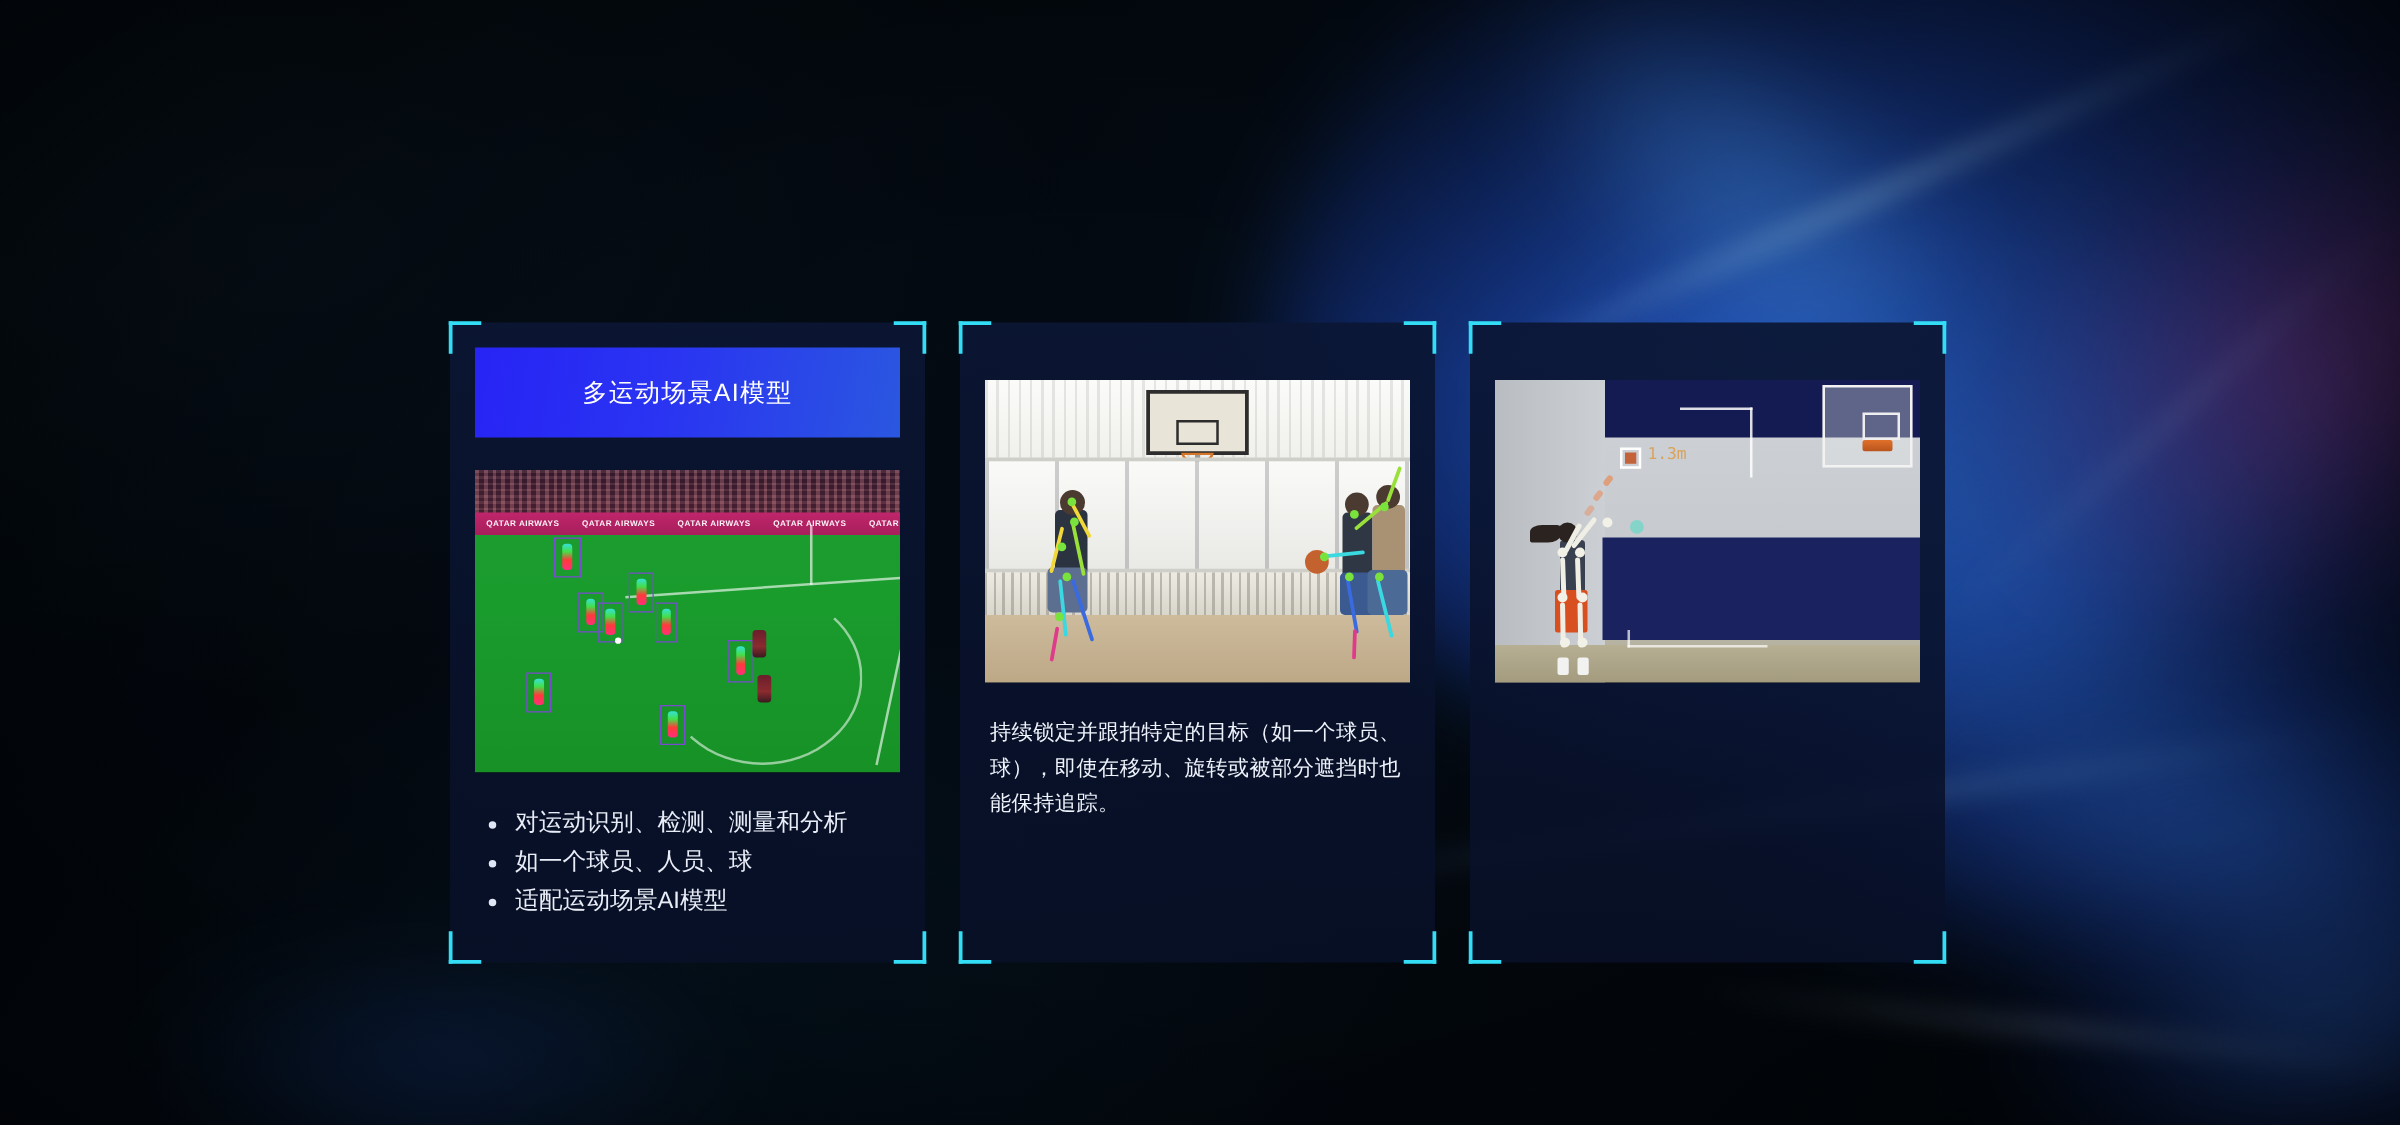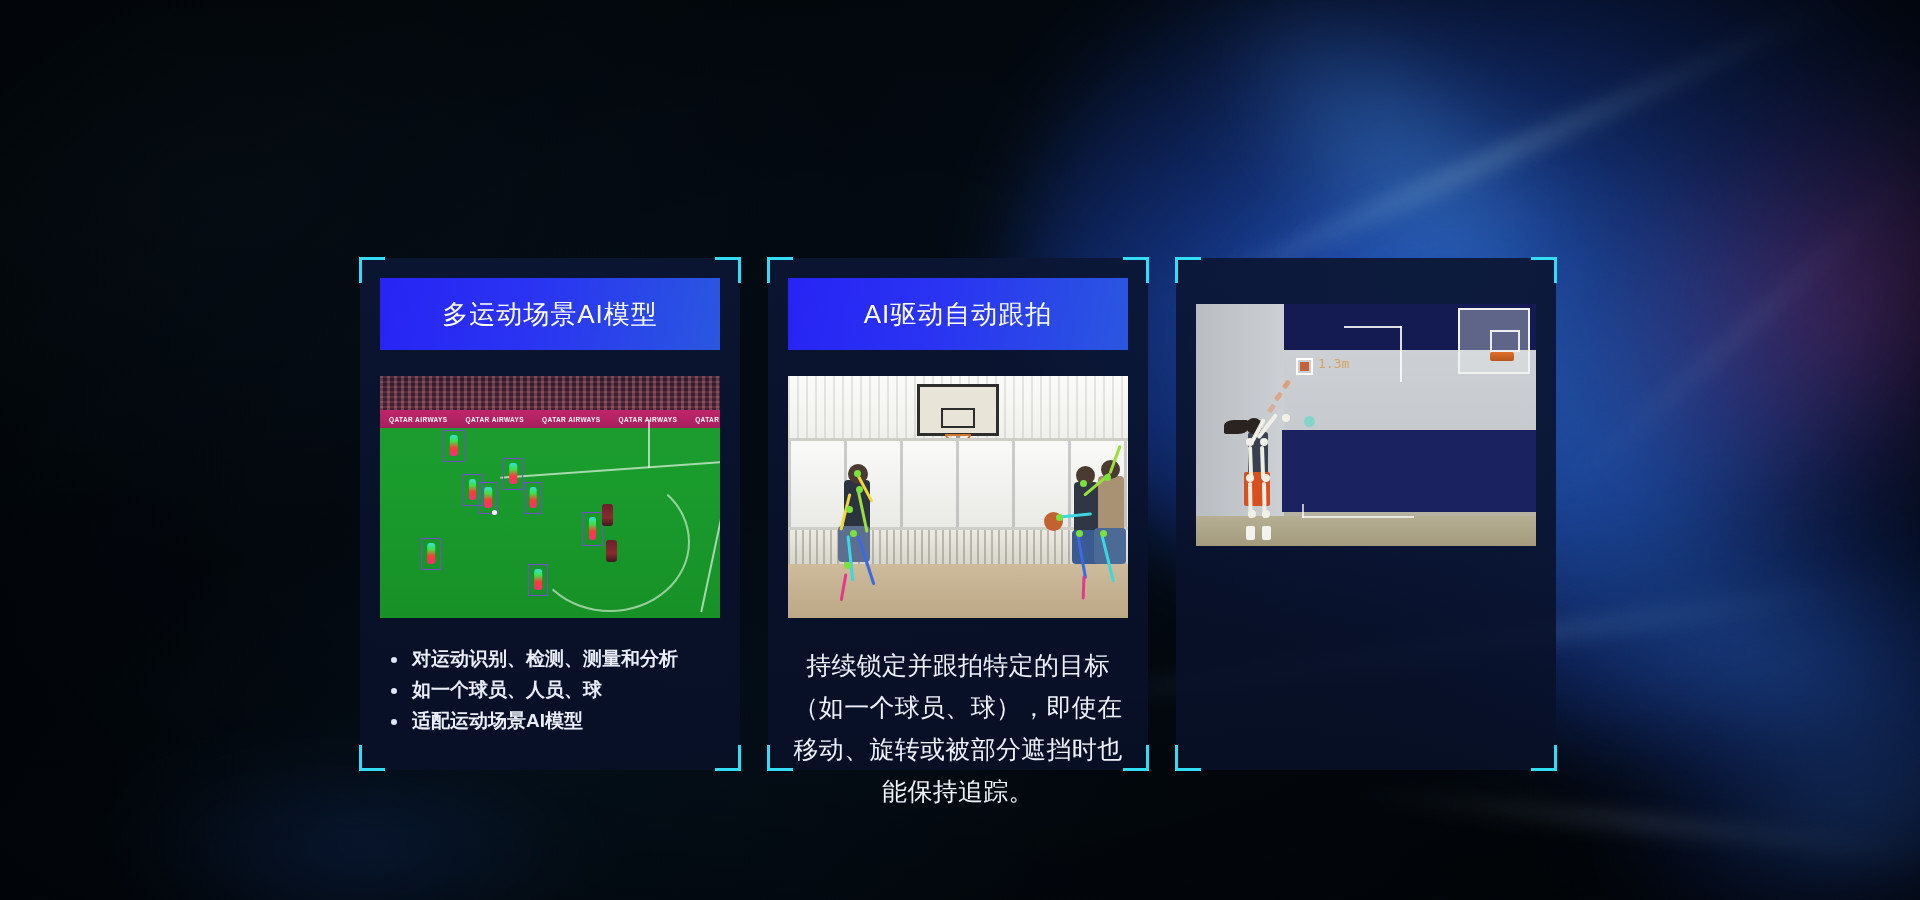--- a/index.html
+++ b/index.html
@@ -76,21 +76,21 @@
   .corner.tl { left:-1px;  top:-1px;  border-left:3px solid #33ddf5; border-top:3px solid #33ddf5; }
   .corner.tr { right:-1px; top:-1px;  border-right:3px solid #33ddf5; border-top:3px solid #33ddf5; }
   .corner.bl { left:-1px;  bottom:-1px; border-left:3px solid #33ddf5; border-bottom:3px solid #33ddf5; }
   .corner.br { right:-1px; bottom:-1px; border-right:3px solid #33ddf5; border-bottom:3px solid #33ddf5; }
 
   .card-header {
     height:72px;
     display:flex; align-items:center; justify-content:center;
     background:linear-gradient(100deg,#2724f5 0%,#2a34f2 45%,#2a57e0 100%);
     color:#fff;
-    font-size:26px;
+    font-size:20px;
     letter-spacing:1px;
     font-weight:400;
   }
 
   .card-media {
     margin-top:26px;
     height:242px;
     overflow:hidden;
     position:relative;
     background:#000;
@@ -99,32 +99,30 @@
   .card-body { padding:26px 4px 0 4px; }
 
   ul.bullets { list-style:none; }
   ul.bullets li {
     position:relative;
     color:#e9edf7;
     font-size:19px;
     line-height:1.62;
     padding-left:28px;
     white-space:nowrap;
-    font-weight:bold;
   }
   ul.bullets li::before {
     content:""; position:absolute; left:7px; top:13px;
     width:6px; height:6px; border-radius:50%; background:#dfe6f5;
   }
   p.para {
     color:#eef2fb;
-    font-size:25px;
+    font-size:17px;
     line-height:1.68;
     letter-spacing:.3px;
-    text-align:center;
   }
 
   
   .pitch { position:absolute; inset:0; background:linear-gradient(180deg,#1f9b31 0%,#1a9c2d 42%,#179126 100%); }
   .stands { position:absolute; left:0; right:0; top:0; height:42px;
             background:linear-gradient(180deg,#4b2440 0%,#5b2b45 45%,#6b2f48 100%); overflow:hidden; }
   .stands::after{ content:""; position:absolute; inset:0;
      background:repeating-linear-gradient(90deg, rgba(255,180,160,.18) 0 3px, rgba(0,0,0,.2) 3px 7px),
                 repeating-linear-gradient(0deg, rgba(255,210,180,.10) 0 2px, rgba(0,0,0,.15) 2px 5px); }
   .adboard { position:absolute; left:0; right:0; top:34px; height:18px;
@@ -278,21 +276,20 @@
       </ul>
     </div>
   </div>
 
   <div class="card">
     <span class="corner tl"></span>
     <span class="corner tr"></span>
     <span class="corner bl"></span>
     <span class="corner br"></span>
 
-    <div class="card-header">AI驱动自动跟拍</div>
 
     <div class="card-media">
       <div class="gym">
         <div class="gym-ceiling"></div>
         <div class="board">
           <div class="board-in"></div>
         </div>
         <div class="rim"></div>
         <div class="pole"></div>
         <div class="windows"></div>

